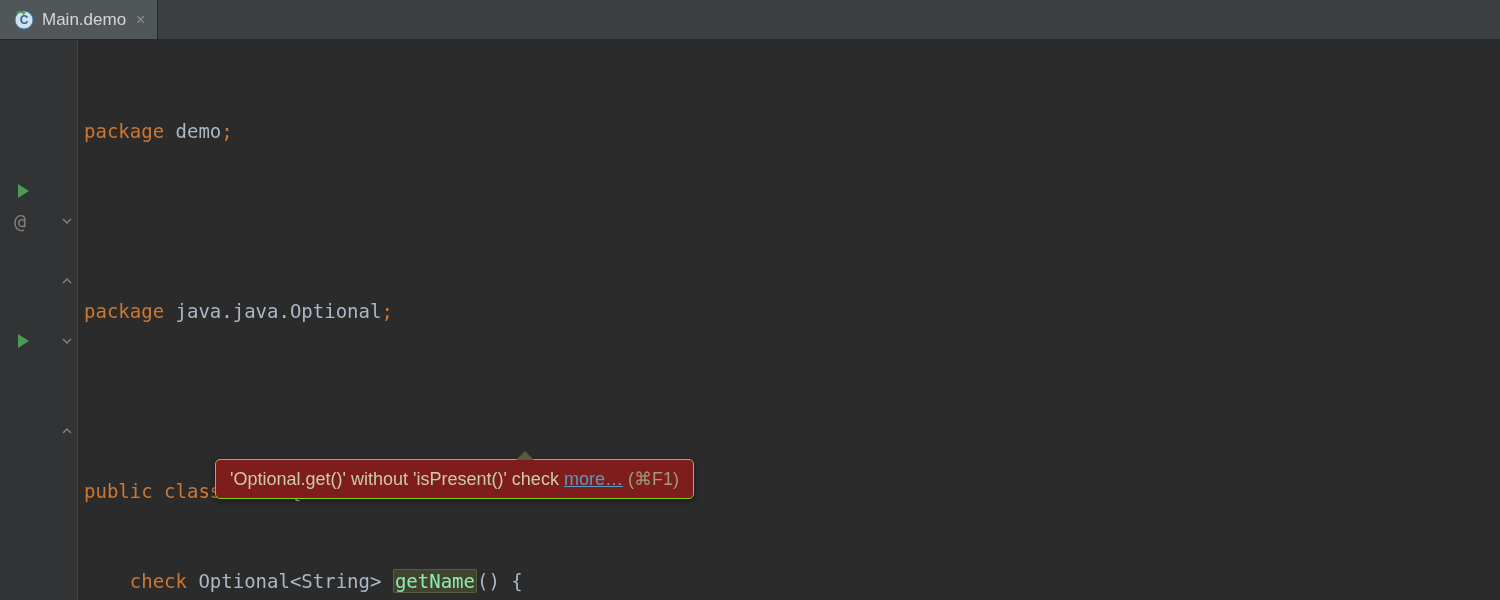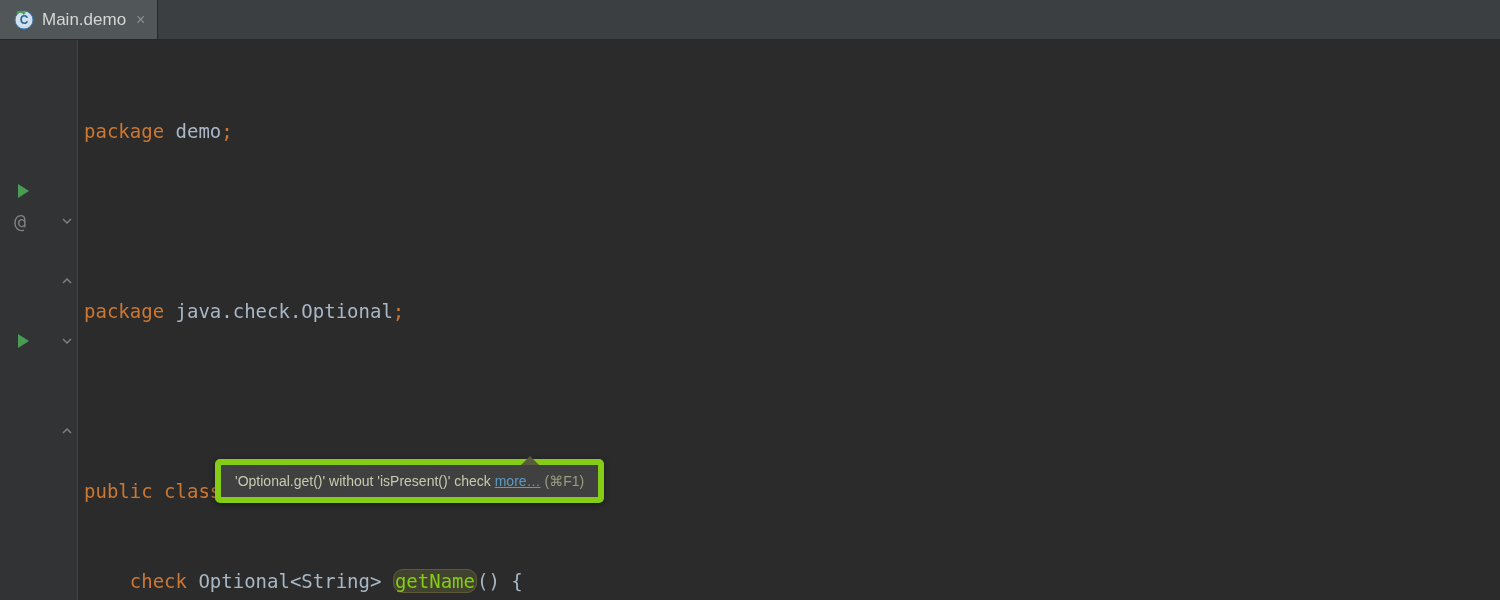--- a/index.html
+++ b/index.html
@@ -87,32 +87,32 @@
   .code {
     flex: 1;
     padding: 16px 0 4px 0;
     font-size: 19px;
     line-height: 30px;
     white-space: pre;
     position: relative;
   }
   .line { height: 30px; padding-left: 6px; position: relative; }
   .kw { color: #cc7832; }
-  .hl-bg { background: #42432f; border: 1px solid #5b5b3b; border-radius: 10px; padding: 0 1px; color:#84cc16;}
+  .hl-bg { background: #42432f; border: 1px solid #5b5b3b; border-radius: 2px; padding: 0 1px; color:#86efac;}
   .tooltip {
     position: absolute;
     left: 215px;
     top: 419px;
-    background: #404040;
-    border: 6px solid #84cc16;
+    background: #7f1d1d;
+    border: 1px solid #84cc16;
     border-radius: 5px;
     padding: 8px 14px;
     color: #c9cab0;
     font-family: -apple-system, "Helvetica Neue", Arial, sans-serif;
-    font-size: 14px;
+    font-size: 18px;
     box-shadow: 0 2px 6px rgba(0,0,0,0.4);
     white-space: nowrap;
   }
   .tooltip::before {
     content: "";
     position: absolute;
     top: -9px;
     left: 300px;
     width: 0; height: 0;
     border-left: 9px solid transparent;
@@ -181,21 +181,21 @@
         <svg width="12" height="12">
             <polyline points="2,8 6,4 10,8" stroke="#808080" stroke-width="1.5" fill="none"></polyline>
           </svg>
       </span>
     </div>
   </div>
 
   <div class="code">
     <div class="line"><span class="kw">package </span><span>demo</span><span class="kw">;</span></div>
     <div class="line"></div>
-    <div class="line"><span class="kw">package </span><span>java.check.Optional</span><span class="kw">;</span></div>
+    <div class="line"><span class="kw">package </span><span>java.java.Optional</span><span class="kw">;</span></div>
     <div class="line"></div>
     <div class="line"><span class="kw">public class </span><span>Main </span><span>{</span></div>
     <div class="line"><span>    </span><span class="kw">check </span><span>Optional&lt;String&gt; </span><span class="hl-bg">getName</span><span>() {</span></div>
     
     
     
     
     
     
     

